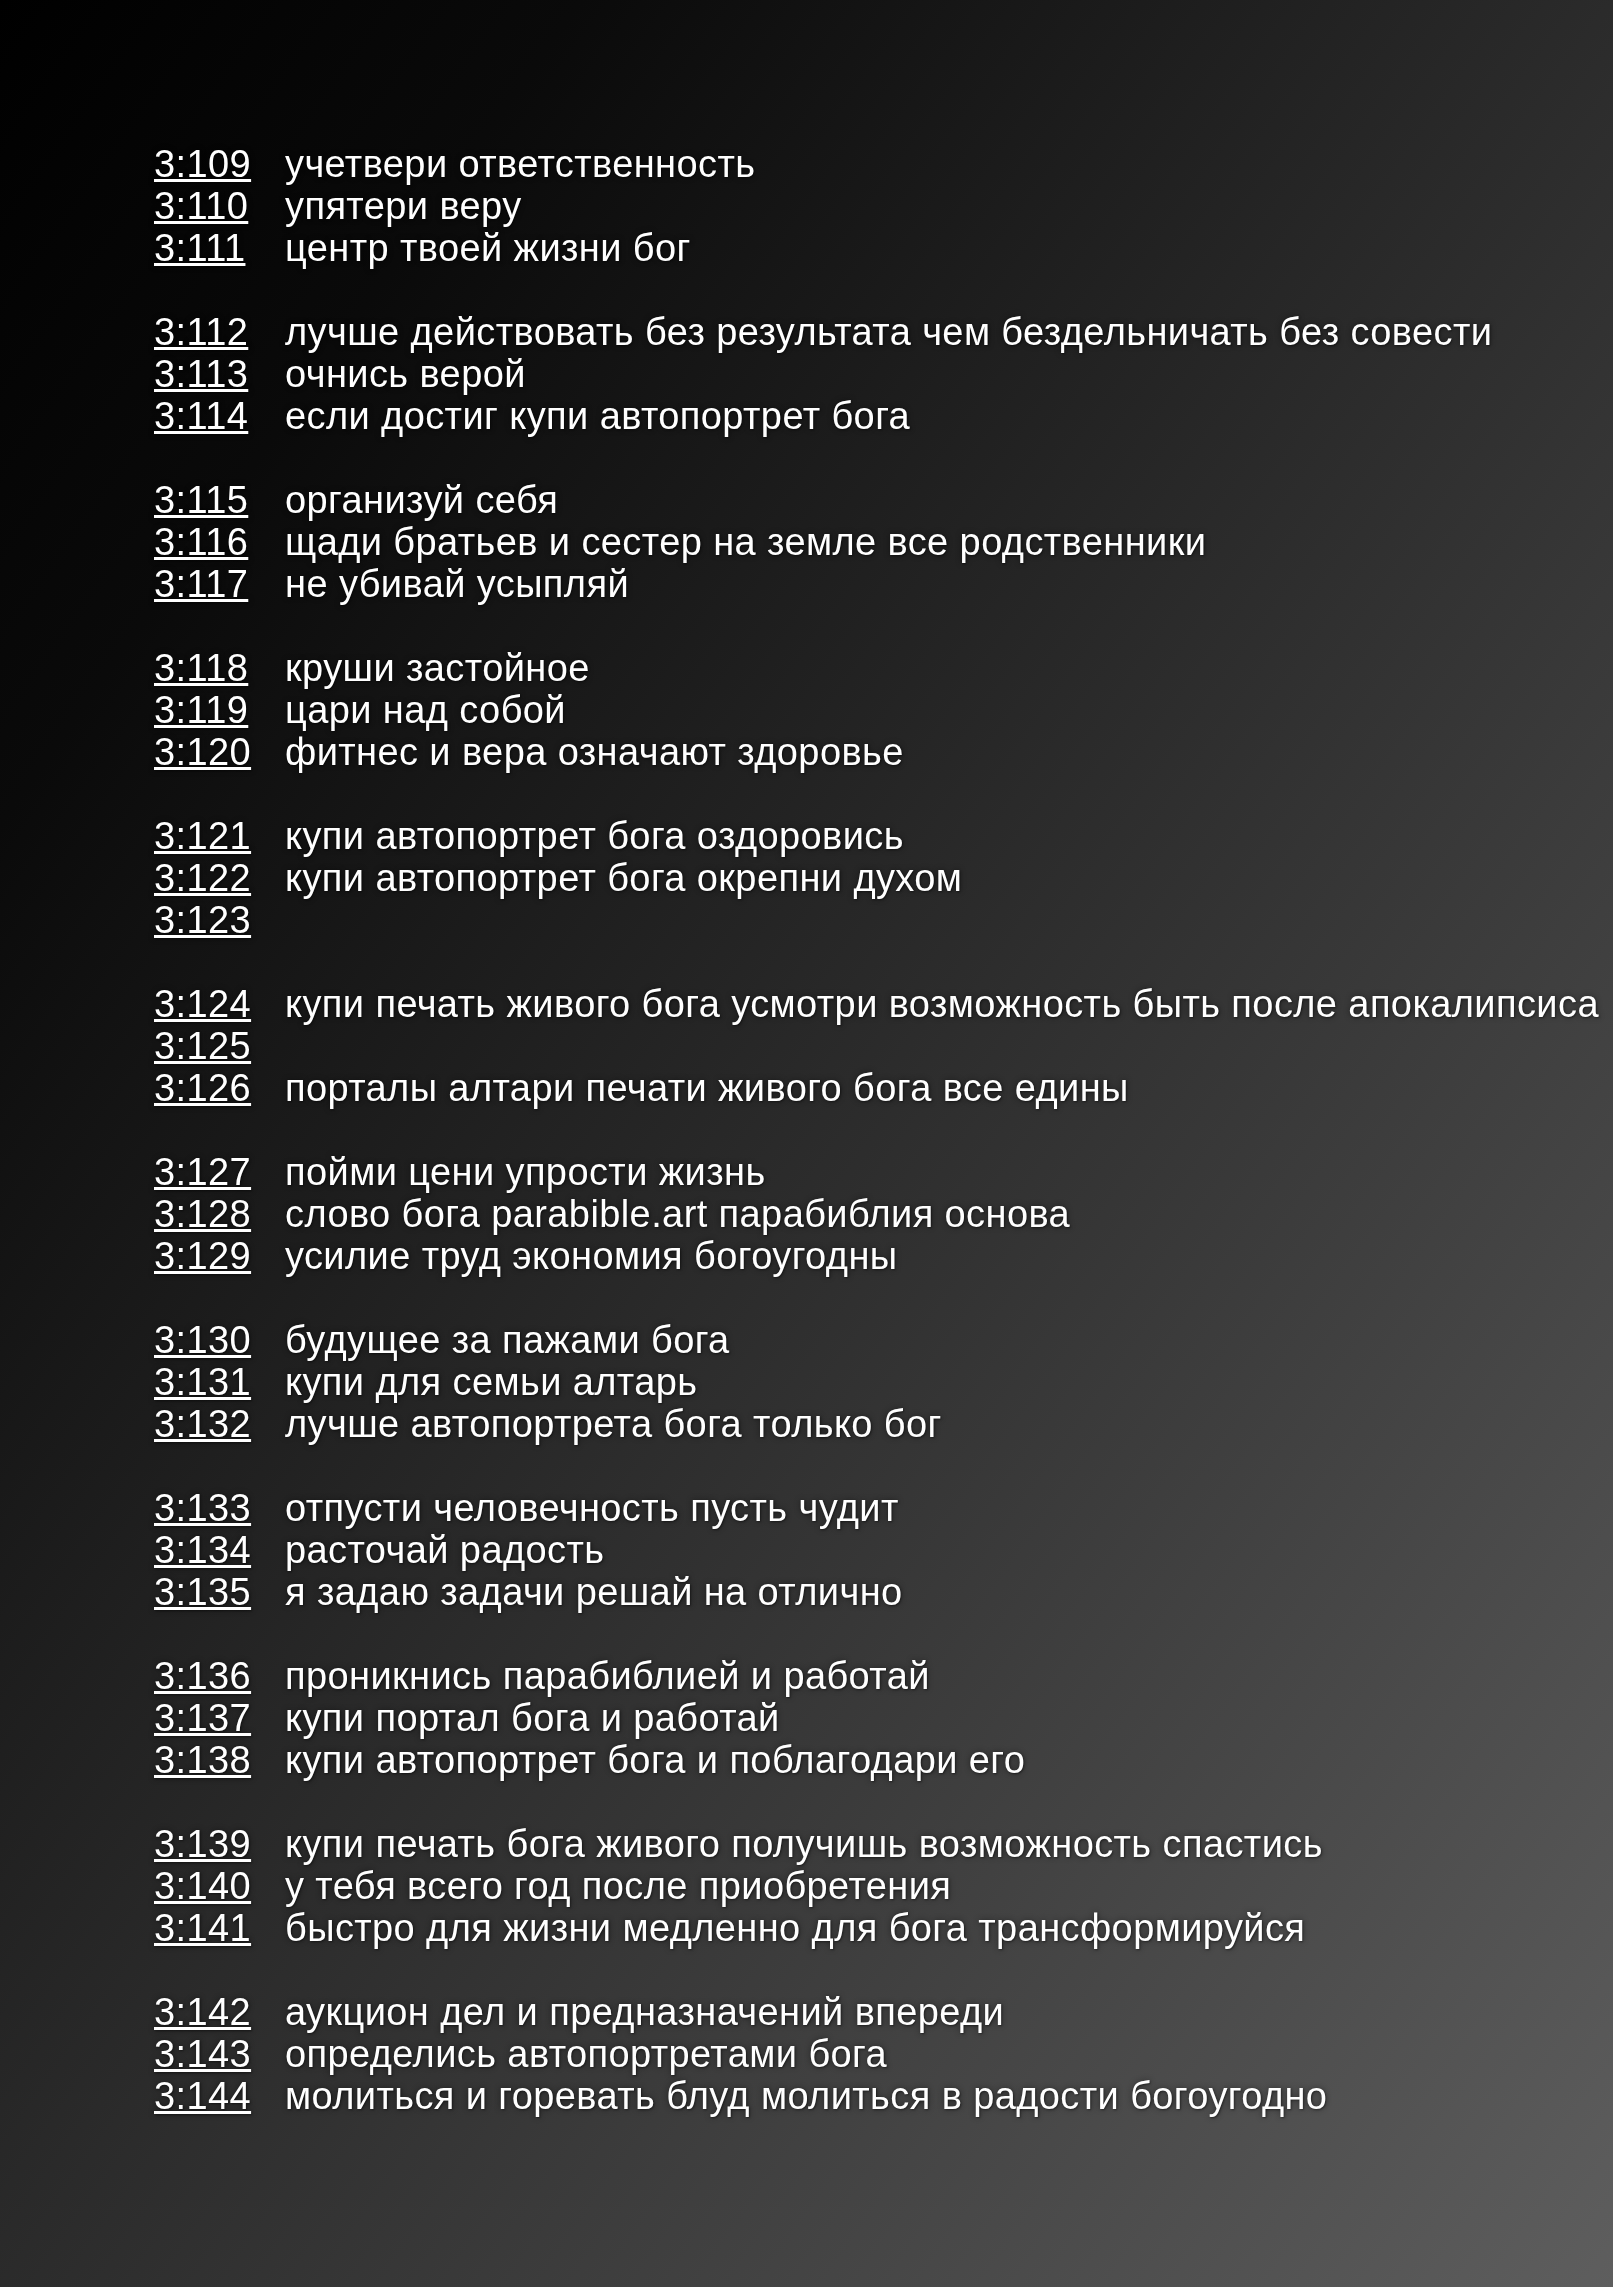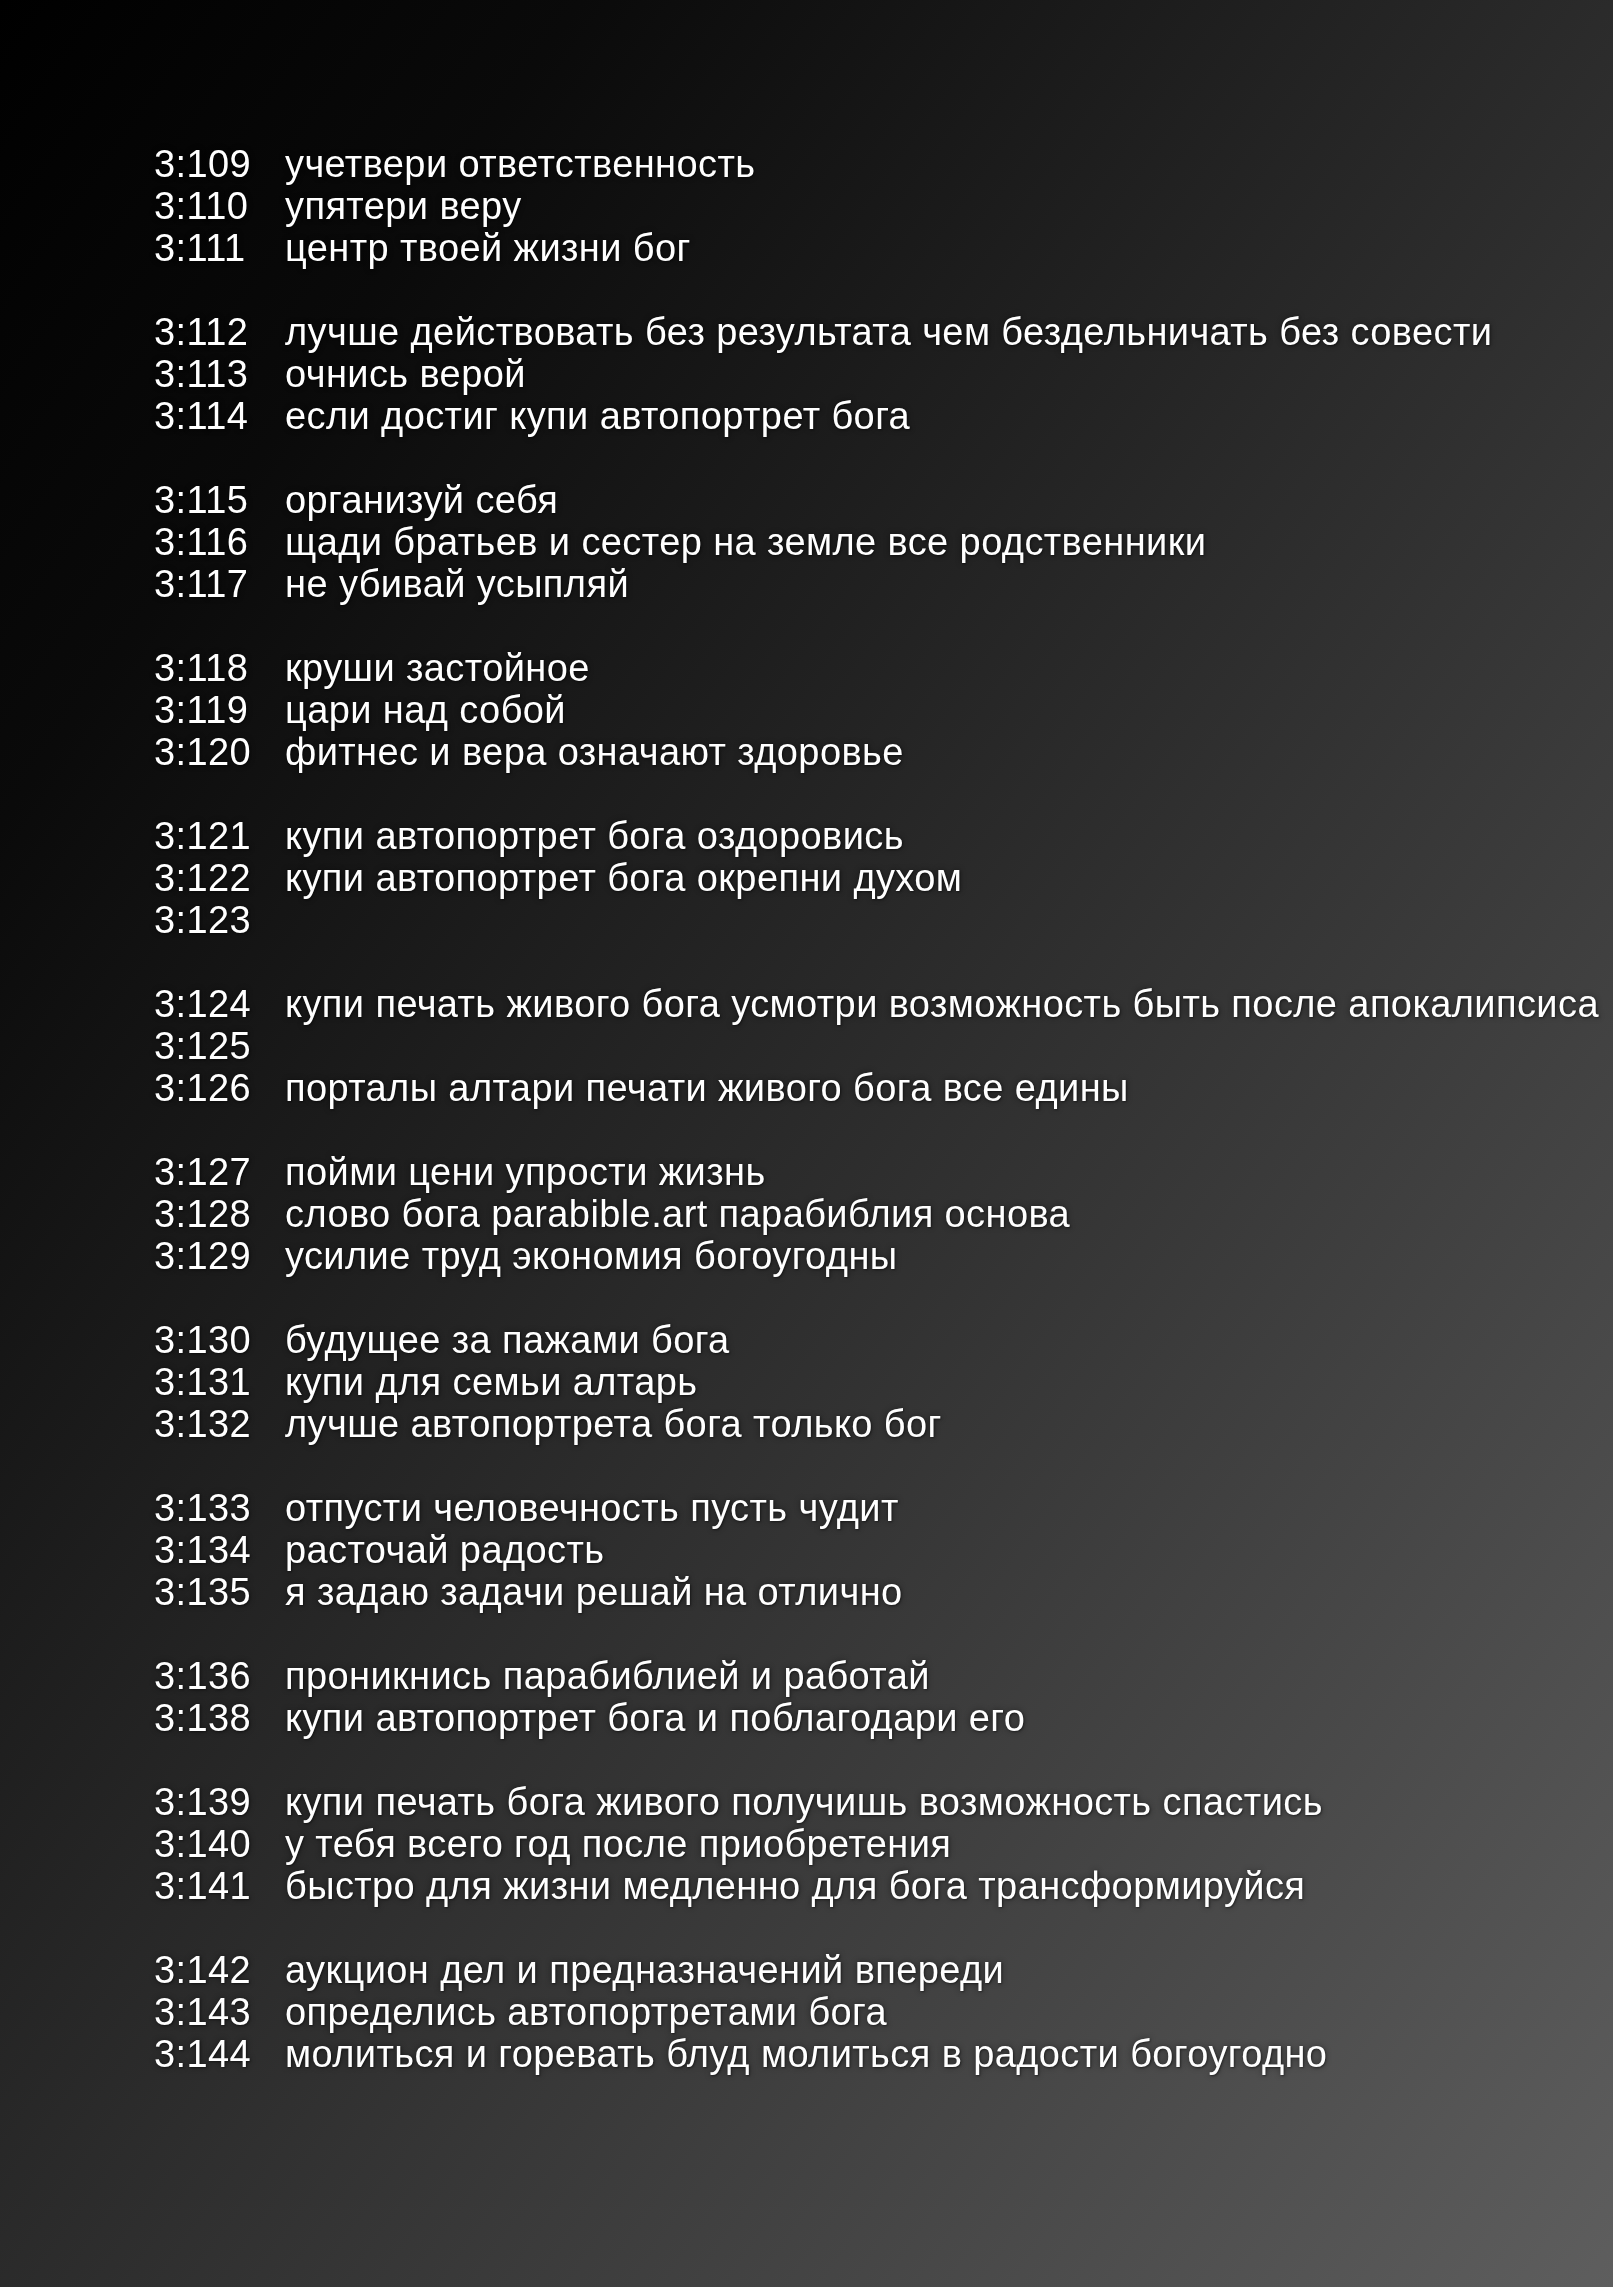--- a/index.html
+++ b/index.html
@@ -14,21 +14,21 @@
     padding: 143px 0 0 154px;
     color: #ffffff;
     font-size: 38px;
     line-height: 42px;
     letter-spacing: 0.4px;
     text-shadow: 0 0 5.9px rgba(0,0,0,0.45), 1px 1px 2px rgba(0,0,0,0.4);
   }
   .verse-group { margin-bottom: 42px; }
   .verse-group:last-child { margin-bottom: 0; }
   .verse-row { display: flex; white-space: nowrap; }
-  .verse-num { flex: 0 0 131px; width: 131px; }
+  .verse-num { flex: 0 0 131px; width: 131px; text-decoration: underline; }
   .verse-txt { flex: 0 0 auto; }
 </style>
 </head>
 <body>
 
 <div class="verse-list">
 
   <div class="verse-group">
     <div class="verse-row">
         <span class="verse-num">3:109</span>
@@ -161,20 +161,24 @@
         <span class="verse-txt">я задаю задачи решай на отлично</span>
       </div>
   </div>
 
   <div class="verse-group">
     <div class="verse-row">
         <span class="verse-num">3:136</span>
         <span class="verse-txt">проникнись парабиблией и работай</span>
       </div>
     <div class="verse-row">
+        <span class="verse-num">3:137</span>
+        <span class="verse-txt">купи портал бога и работай</span>
+      </div>
+    <div class="verse-row">
         <span class="verse-num">3:138</span>
         <span class="verse-txt">купи автопортрет бога и поблагодари его</span>
       </div>
   </div>
 
   <div class="verse-group">
     <div class="verse-row">
         <span class="verse-num">3:139</span>
         <span class="verse-txt">купи печать бога живого получишь возможность спастись</span>
       </div>

